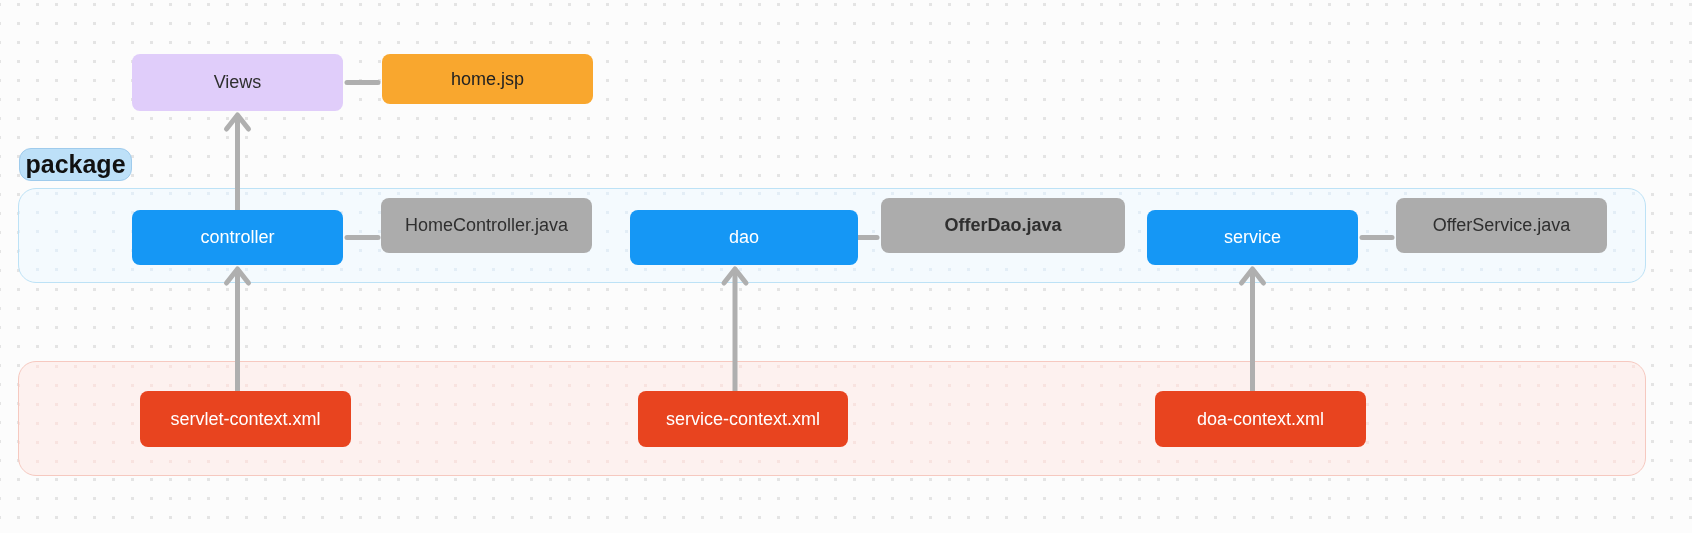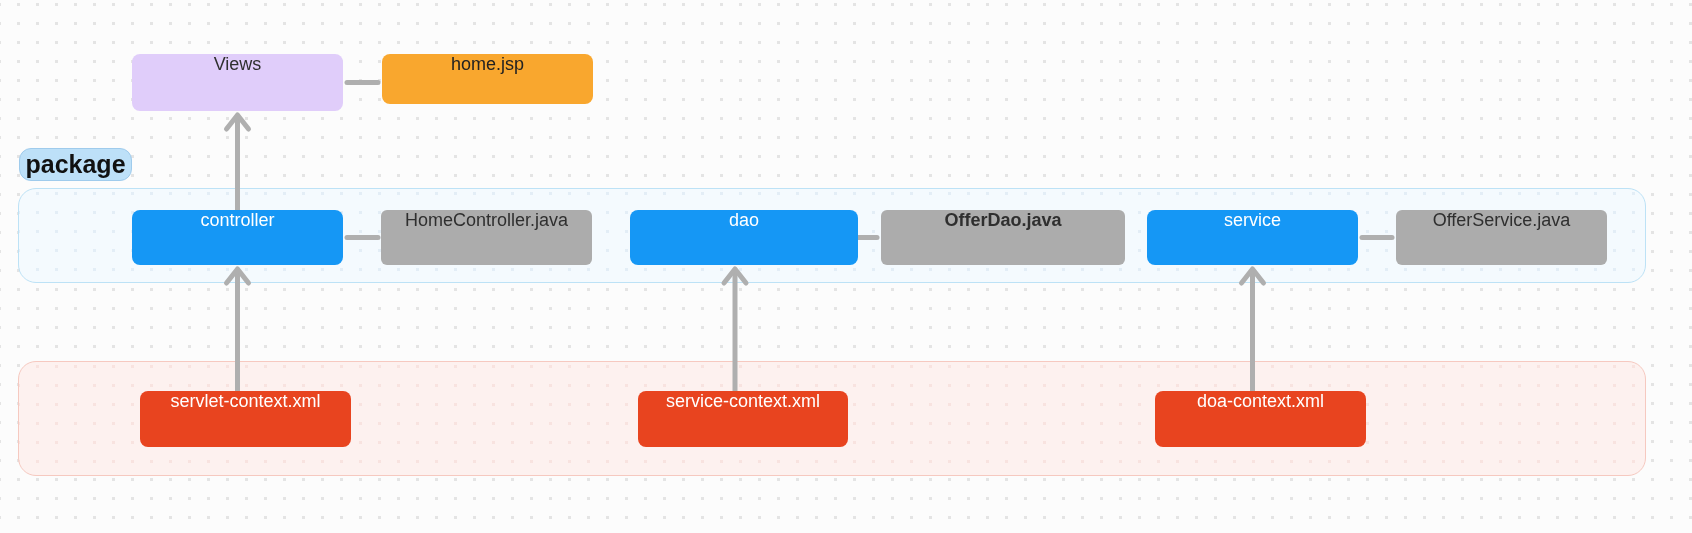--- a/index.html
+++ b/index.html
@@ -31,28 +31,28 @@
     background-image: radial-gradient(circle, rgba(120,160,200,0.14) 1.7px, transparent 1.9px);
     border: 1.5px solid var(--package-container-border);
   }
   .group.appservlet {
     left: 18px; top: 361px; width: 1628px; height: 115px;
     background-color: var(--appservlet-container-fill);
     background-image: radial-gradient(circle, rgba(220,140,130,0.14) 1.7px, transparent 1.9px);
     border: 1.5px solid var(--appservlet-container-border);
   }
   .node {
-    position: absolute; display: flex; justify-content: center;
+    position: absolute; display: flex; align-items: center; justify-content: center;
     border-radius: 8px; font-size: 18px; z-index: 3; cursor: default;
   }
   .node span { pointer-events: none; }
   .views    { left: 132px;  top: 54px;  width: 211px; height: 57px; background: var(--views-fill);    color: var(--dark-text); }
   .homejsp  { left: 382px;  top: 54px;  width: 211px; height: 50px; background: var(--home-jsp-fill); color: #222; }
   .blue     { background: var(--blue-fill); color: var(--light-text); top: 210px; height: 55px; }
-  .gray     { background: var(--gray-fill); color: var(--dark-text);  top: 210px; height: 55px; border-radius: 6px; }
+  .gray     { background: var(--gray-fill); color: var(--dark-text);  top: 198px; height: 55px; }
   .red      { background: var(--red-fill);  color: var(--light-text); top: 391px; height: 56px; margin-left: 8px; }
   .controller   { left: 132px;  width: 211px; }
   .homecontroller { left: 381px; width: 211px; }
   .dao          { left: 630px;  width: 228px; }
   .offerdao     { left: 881px;  width: 244px; font-weight: bold; }
   .service      { left: 1147px; width: 211px; }
   .offerservice { left: 1396px; width: 211px; }
   .servletctx   { left: 132px;  width: 211px; }
   .servicectx   { left: 630px;  width: 210px; }
   .doactx       { left: 1147px; width: 211px; }

